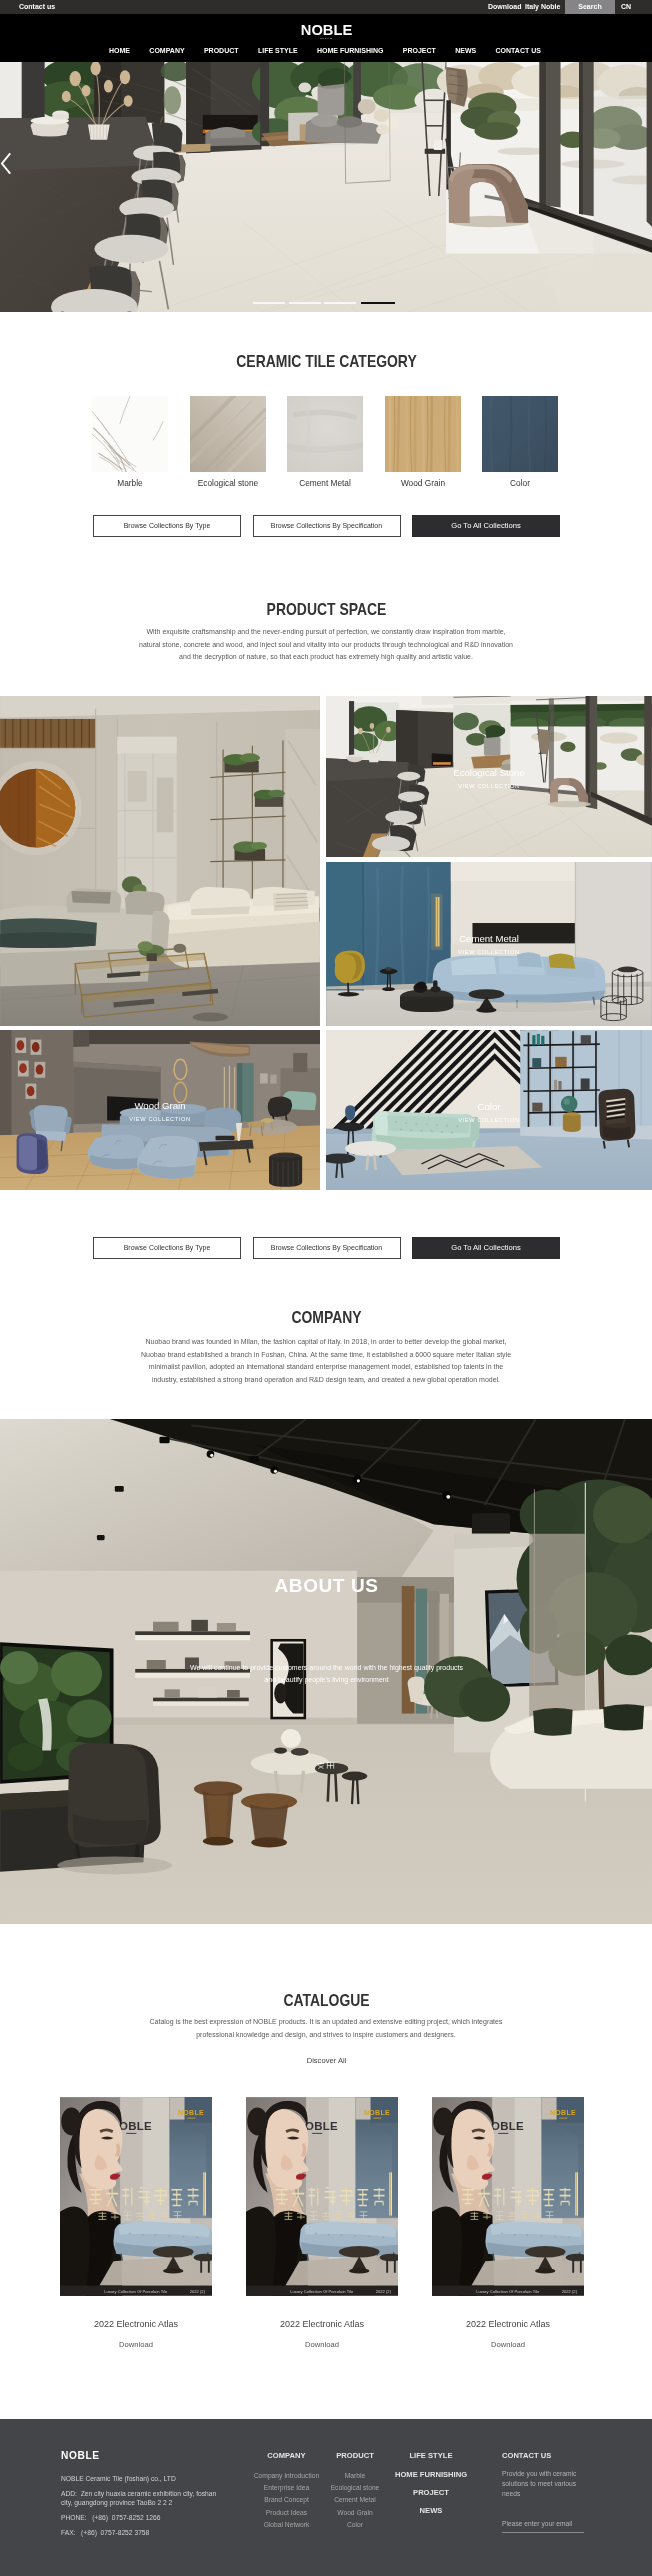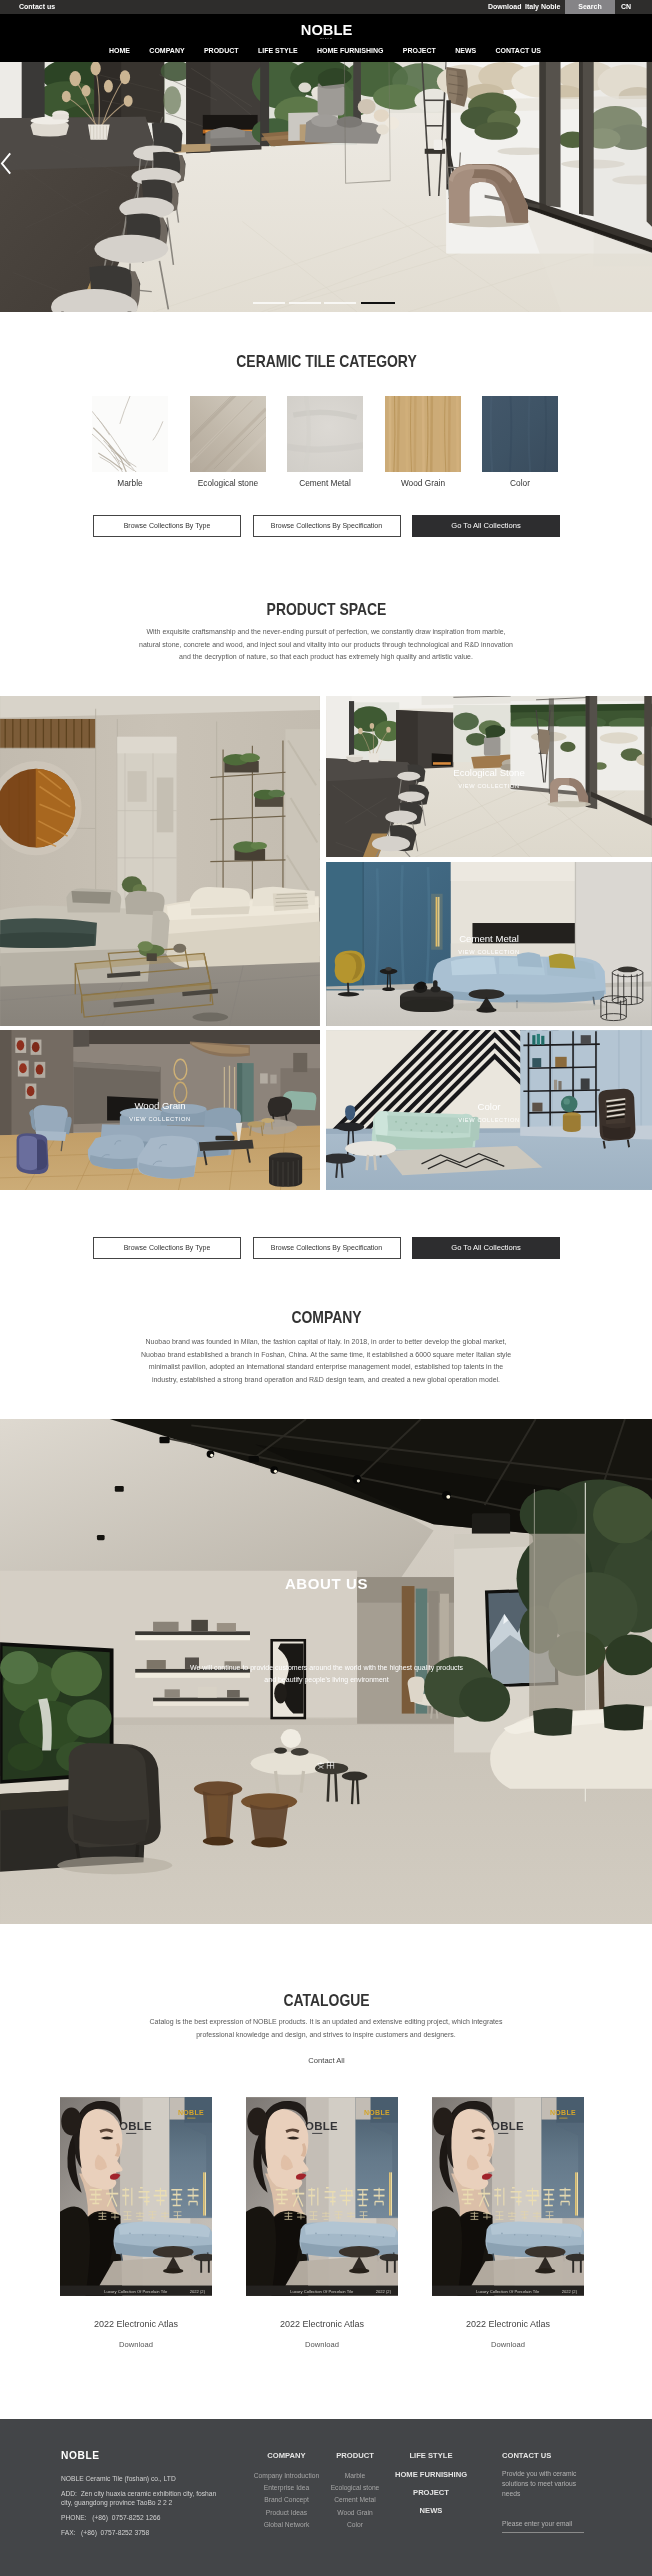--- a/index.html
+++ b/index.html
@@ -1335,42 +1335,42 @@
     <path d="M440,500 Q444,486 456,486 Q470,486 472,502 Q472,514 456,516 Q442,514 440,500 Z" fill="#f0ece2"></path>
     <ellipse cx="440" cy="520" rx="10" ry="5" fill="#34322c"></ellipse>
     <ellipse cx="470" cy="522" rx="14" ry="6" fill="#403d36"></ellipse>
 
     <ellipse cx="520" cy="548" rx="26" ry="9" fill="#3b3831"></ellipse>
     <path d="M516,556 L514,600 M526,556 L528,600" stroke="#33302a" stroke-width="4" fill="none"></path>
     <ellipse cx="556" cy="560" rx="20" ry="7" fill="#322f29"></ellipse>
     <path d="M554,566 L552,604 M560,566 L562,604" stroke="#2c2a24" stroke-width="3.5" fill="none"></path>
   </svg>
   
-  <div class="abs" style="left:0;top:156px;width:100%;text-align:center;color:#fff;font-size:15px;font-weight:bold;letter-spacing:0.6px;">ABOUT US</div>
+  <div class="abs" style="left:0;top:156px;width:100%;text-align:center;color:#fff;font-size:19px;font-weight:bold;letter-spacing:0.6px;">ABOUT US</div>
   
   <div class="abs" style="left:0;top:243px;width:100%;text-align:center;color:#fff;font-size:7px;line-height:12px;">
   We will continue to provide customers around the world with the highest quality products<br>and beautify people's living environment
   </div>
   
   <svg class="abs" style="left:317px;top:342px;" width="18" height="8.3" viewBox="0 0 28 13">
     <g stroke="#ffffff" stroke-width="1.1" fill="none" opacity="0.95">
       <path d="M1,4 L11,4 M6,1 L6,6 M2,7 Q6,9 10,12 M10,7 Q6,9 2,12"></path>
       <path d="M16,2 L26,2 M16,2 L16,12 M26,2 L26,12 M16,7 L26,7 M21,2 L21,12"></path>
     </g>
   </svg>
 </div>
 
 <div class="abs sec-title" style="left:0;top:1991px;width:653px;">CATALOGUE</div>
 
 <div class="abs para" style="left:84px;top:2016px;width:484px;">
 Catalog is the best expression of NOBLE products. It is an updated and extensive editing project, which integrates<br>
 professional knowledge and design, and strives to inspire customers and designers.
 </div>
 
-<div class="abs" style="left:0;top:2056px;width:653px;text-align:center;font-size:7.6px;color:#444;">Contact All</div>
+<div class="abs" style="left:0;top:2056px;width:653px;text-align:center;font-size:7.6px;color:#444;">Discover All</div>
 
 <div class="abs" style="left:60px;top:2097px;width:533px;height:255px;">
 
   <div class="abs" style="left:0;top:0;width:152px;height:199px;background:#b9b2a8;overflow:hidden;">
     <svg width="152" height="199" viewBox="0 0 239 312">
       <defs>
         <linearGradient id="cbgA" x1="0" y1="0" x2="1" y2="1">
           <stop offset="0" stop-color="#7b7672"></stop>
             <stop offset="0.55" stop-color="#b3aea8"></stop>
             <stop offset="1" stop-color="#cfcac2"></stop>

